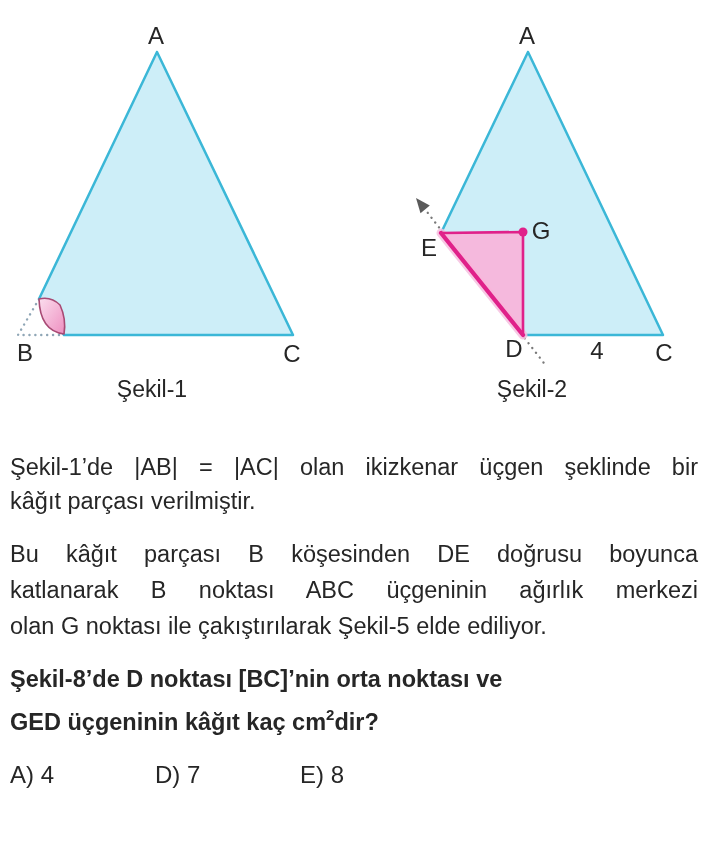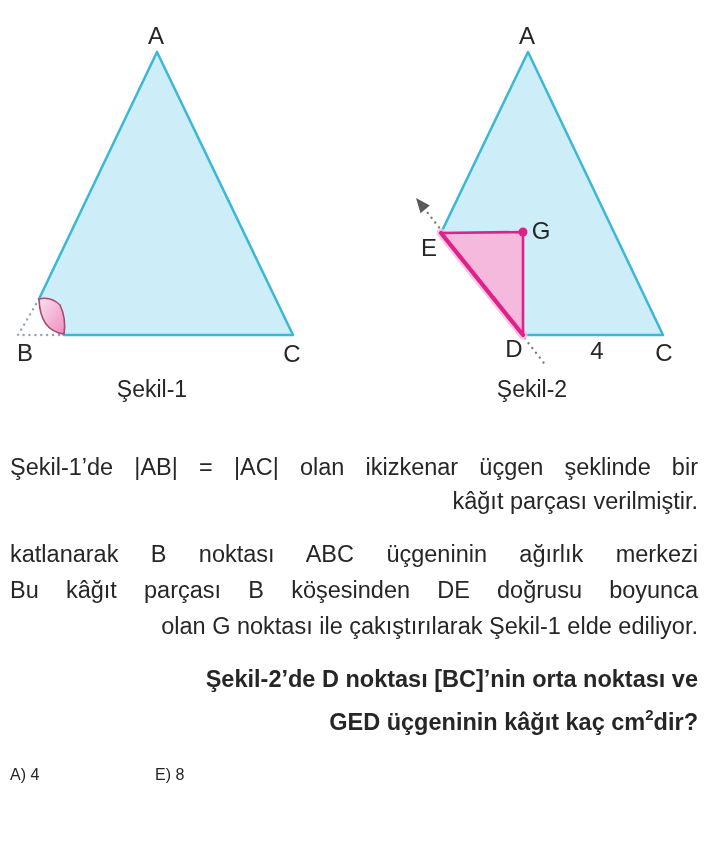--- a/index.html
+++ b/index.html
@@ -12,27 +12,27 @@
   .figures{display:block;}
   svg text{
     font-family:"Liberation Sans","DejaVu Sans",sans-serif;
     fill:var(--text,#262626);
   }
   .text-block{margin-top:30px;padding:0 10px 0 10px;font-size:23.5px;}
   .para{margin:0;}
   .p1{line-height:34px;}
   .p2{line-height:36px;margin-top:18px;}
   .p3{line-height:43px;margin-top:14px;font-weight:bold;}
-  .line{white-space:nowrap;text-align:right;}
+  .line{white-space:nowrap;}
   .line.just{white-space:normal;text-align:justify;text-align-last:justify;}
   .sup{font-size:15px;position:relative;top:-10px;font-weight:bold;}
   .answers{
     margin-top:12px;padding-left:10px;
     display:grid;grid-template-columns:repeat(5,145px);
-    font-size:16px;line-height:34px;
+    font-size:24px;line-height:34px;
   }
 </style>
 </head>
 <body>
 
 <div class="page">
 
   <svg class="figures" width="708" height="420" viewBox="0 0 708 420">
     <defs>
       <linearGradient id="flapGrad" x1="0" y1="0" x2="1" y2="1">
@@ -68,28 +68,29 @@
       <text x="532" y="397" font-size="23" text-anchor="middle">Şekil-2</text>
     </g>
   </svg>
 
   <div class="text-block">
     <div class="para p1">
       <div class="line just">Şekil-1’de |AB| = |AC| olan ikizkenar üçgen şeklinde bir</div>
       <div class="line">kâğıt parçası verilmiştir.</div>
     </div>
     <div class="para p2">
+      <div class="line just">Bu kâğıt parçası B köşesinden DE doğrusu boyunca</div>
       <div class="line just">katlanarak B noktası ABC üçgeninin ağırlık merkezi</div>
-      <div class="line just">Bu kâğıt parçası B köşesinden DE doğrusu boyunca</div>
-      <div class="line">olan G noktası ile çakıştırılarak Şekil-1 elde ediliyor.</div>
+      <div class="line">olan G noktası ile çakıştırılarak Şekil-5 elde ediliyor.</div>
     </div>
     <div class="para p3">
-      <div class="line">Şekil-2’de D noktası [BC]’nin orta noktası ve</div>
+      <div class="line">Şekil-8’de D noktası [BC]’nin orta noktası ve</div>
       <div class="line"><span>GED üçgeninin kâğıt kaç cm</span><span class="sup">2</span><span>dir?</span></div>
     </div>
   </div>
 
   <div class="answers">
     <span>A) 4</span>
+    <span>D) 7</span>
     <span>E) 8</span>
   </div>
 
 </div>
 
 </body></html>

